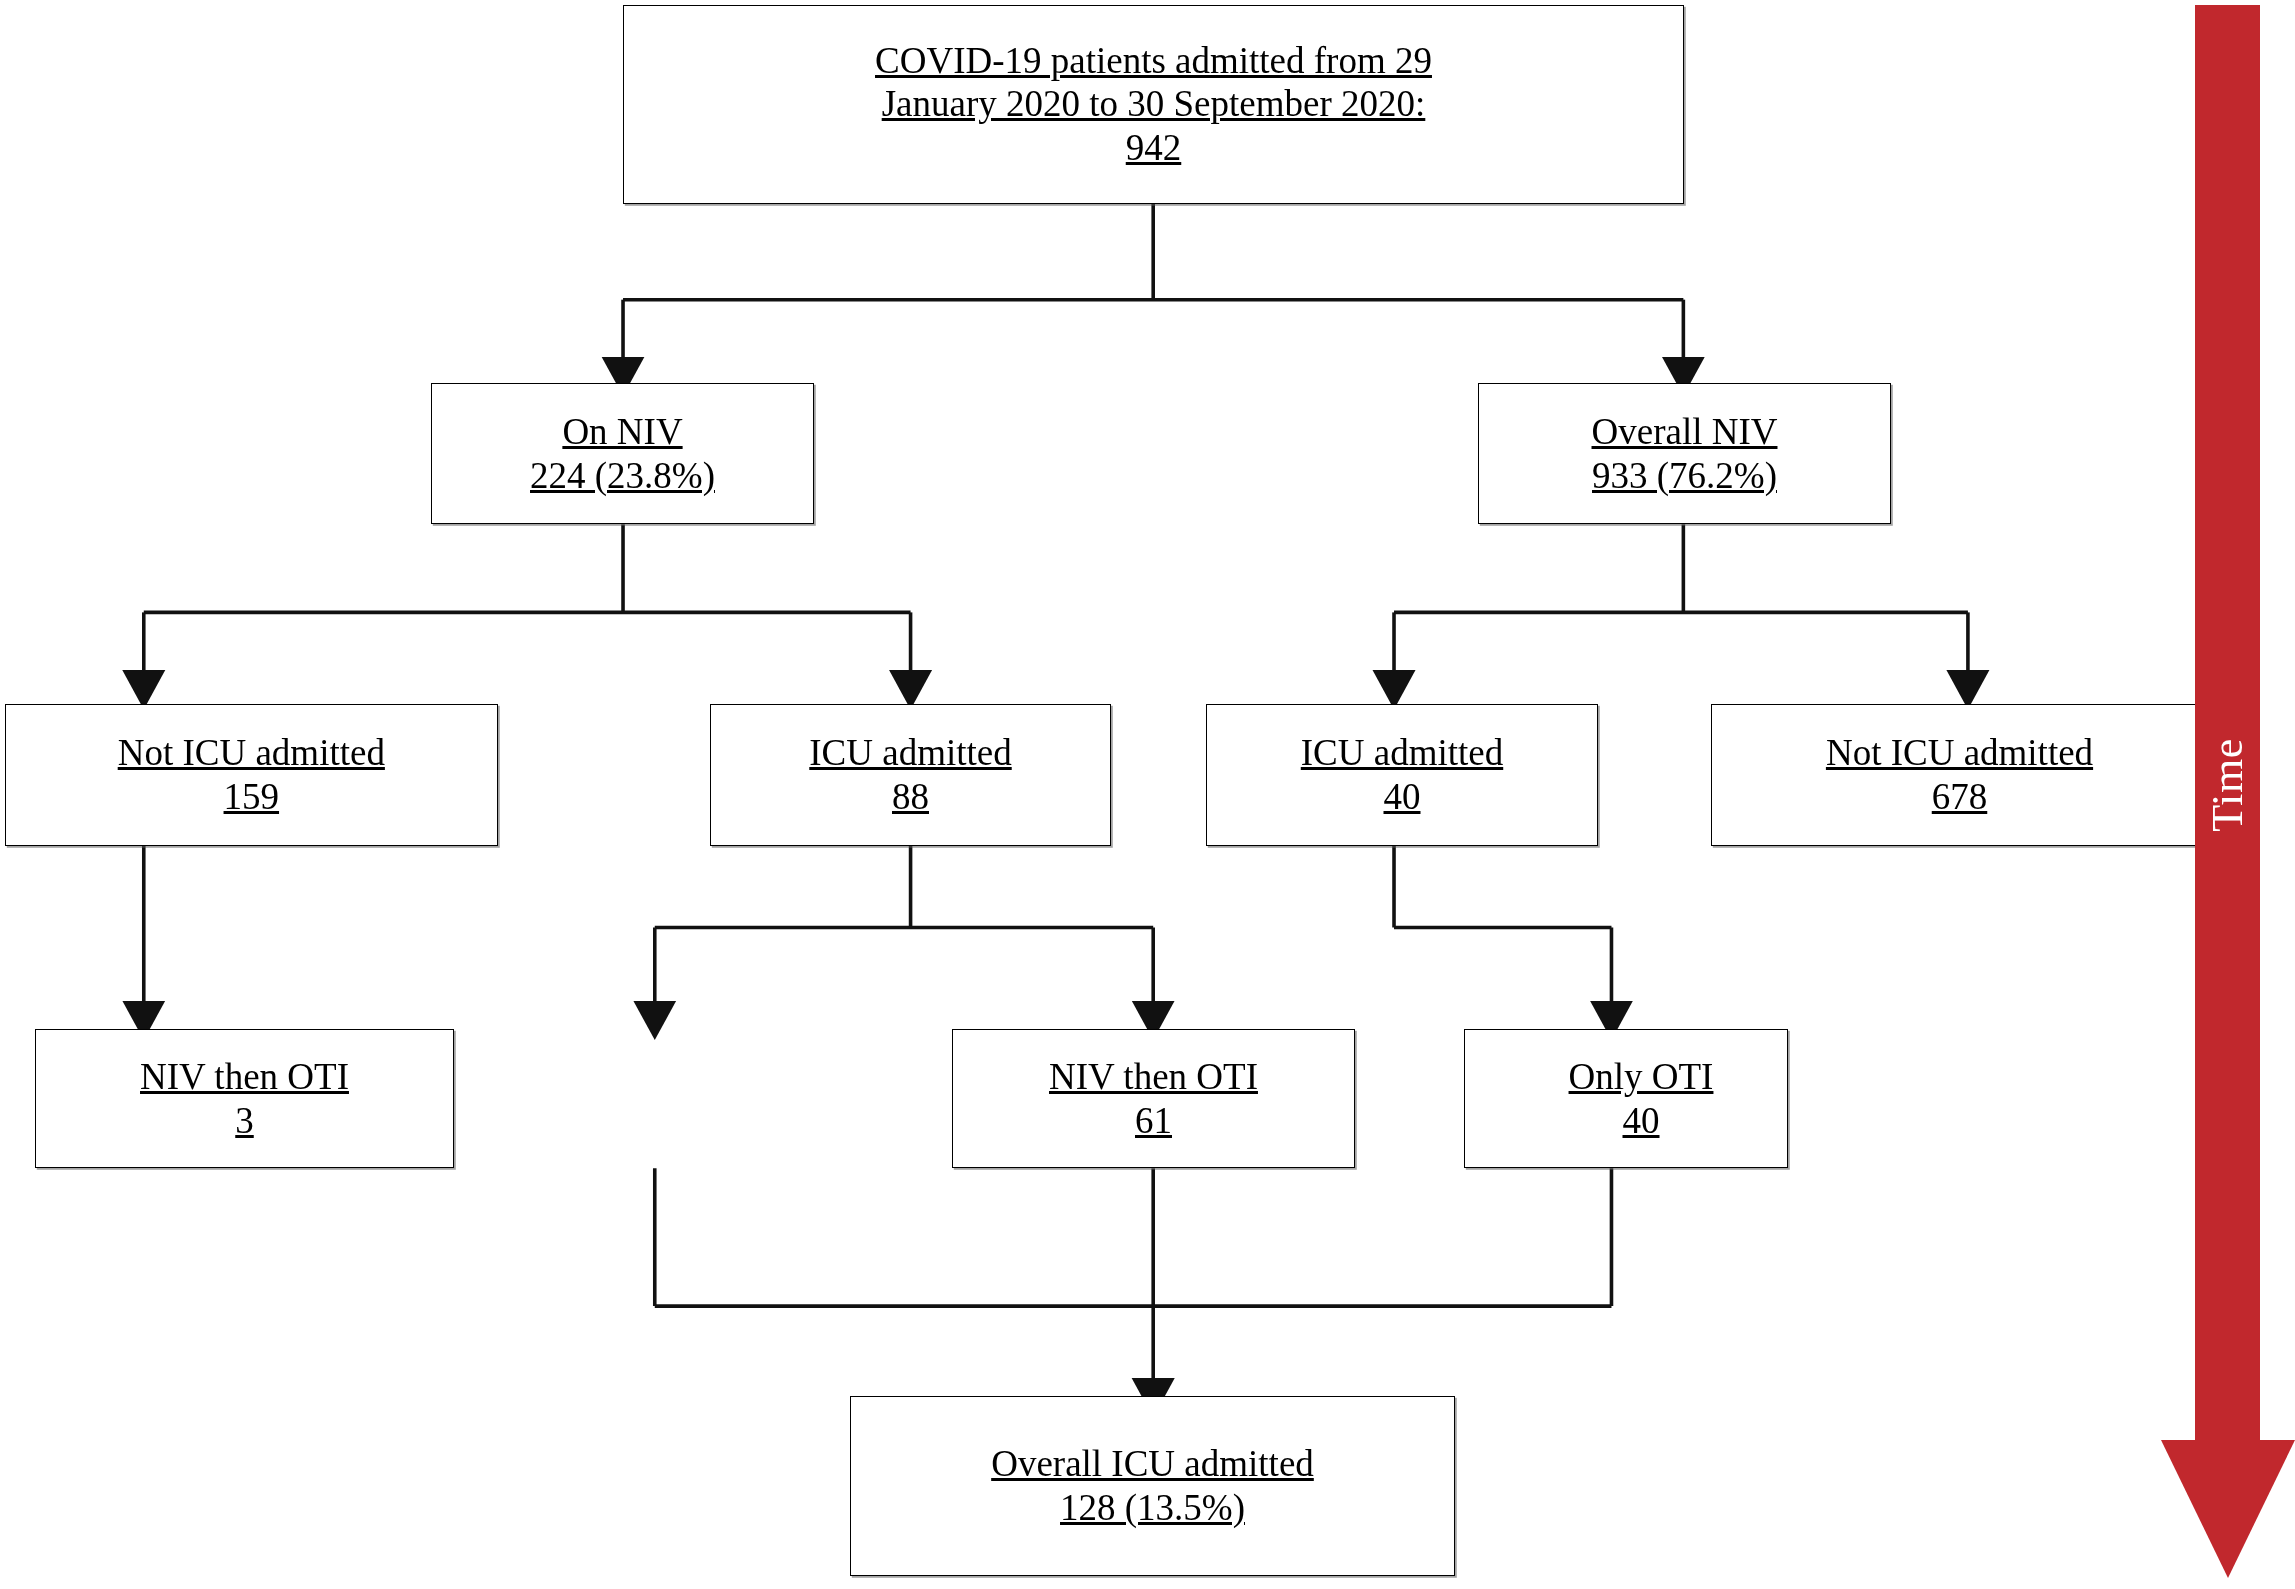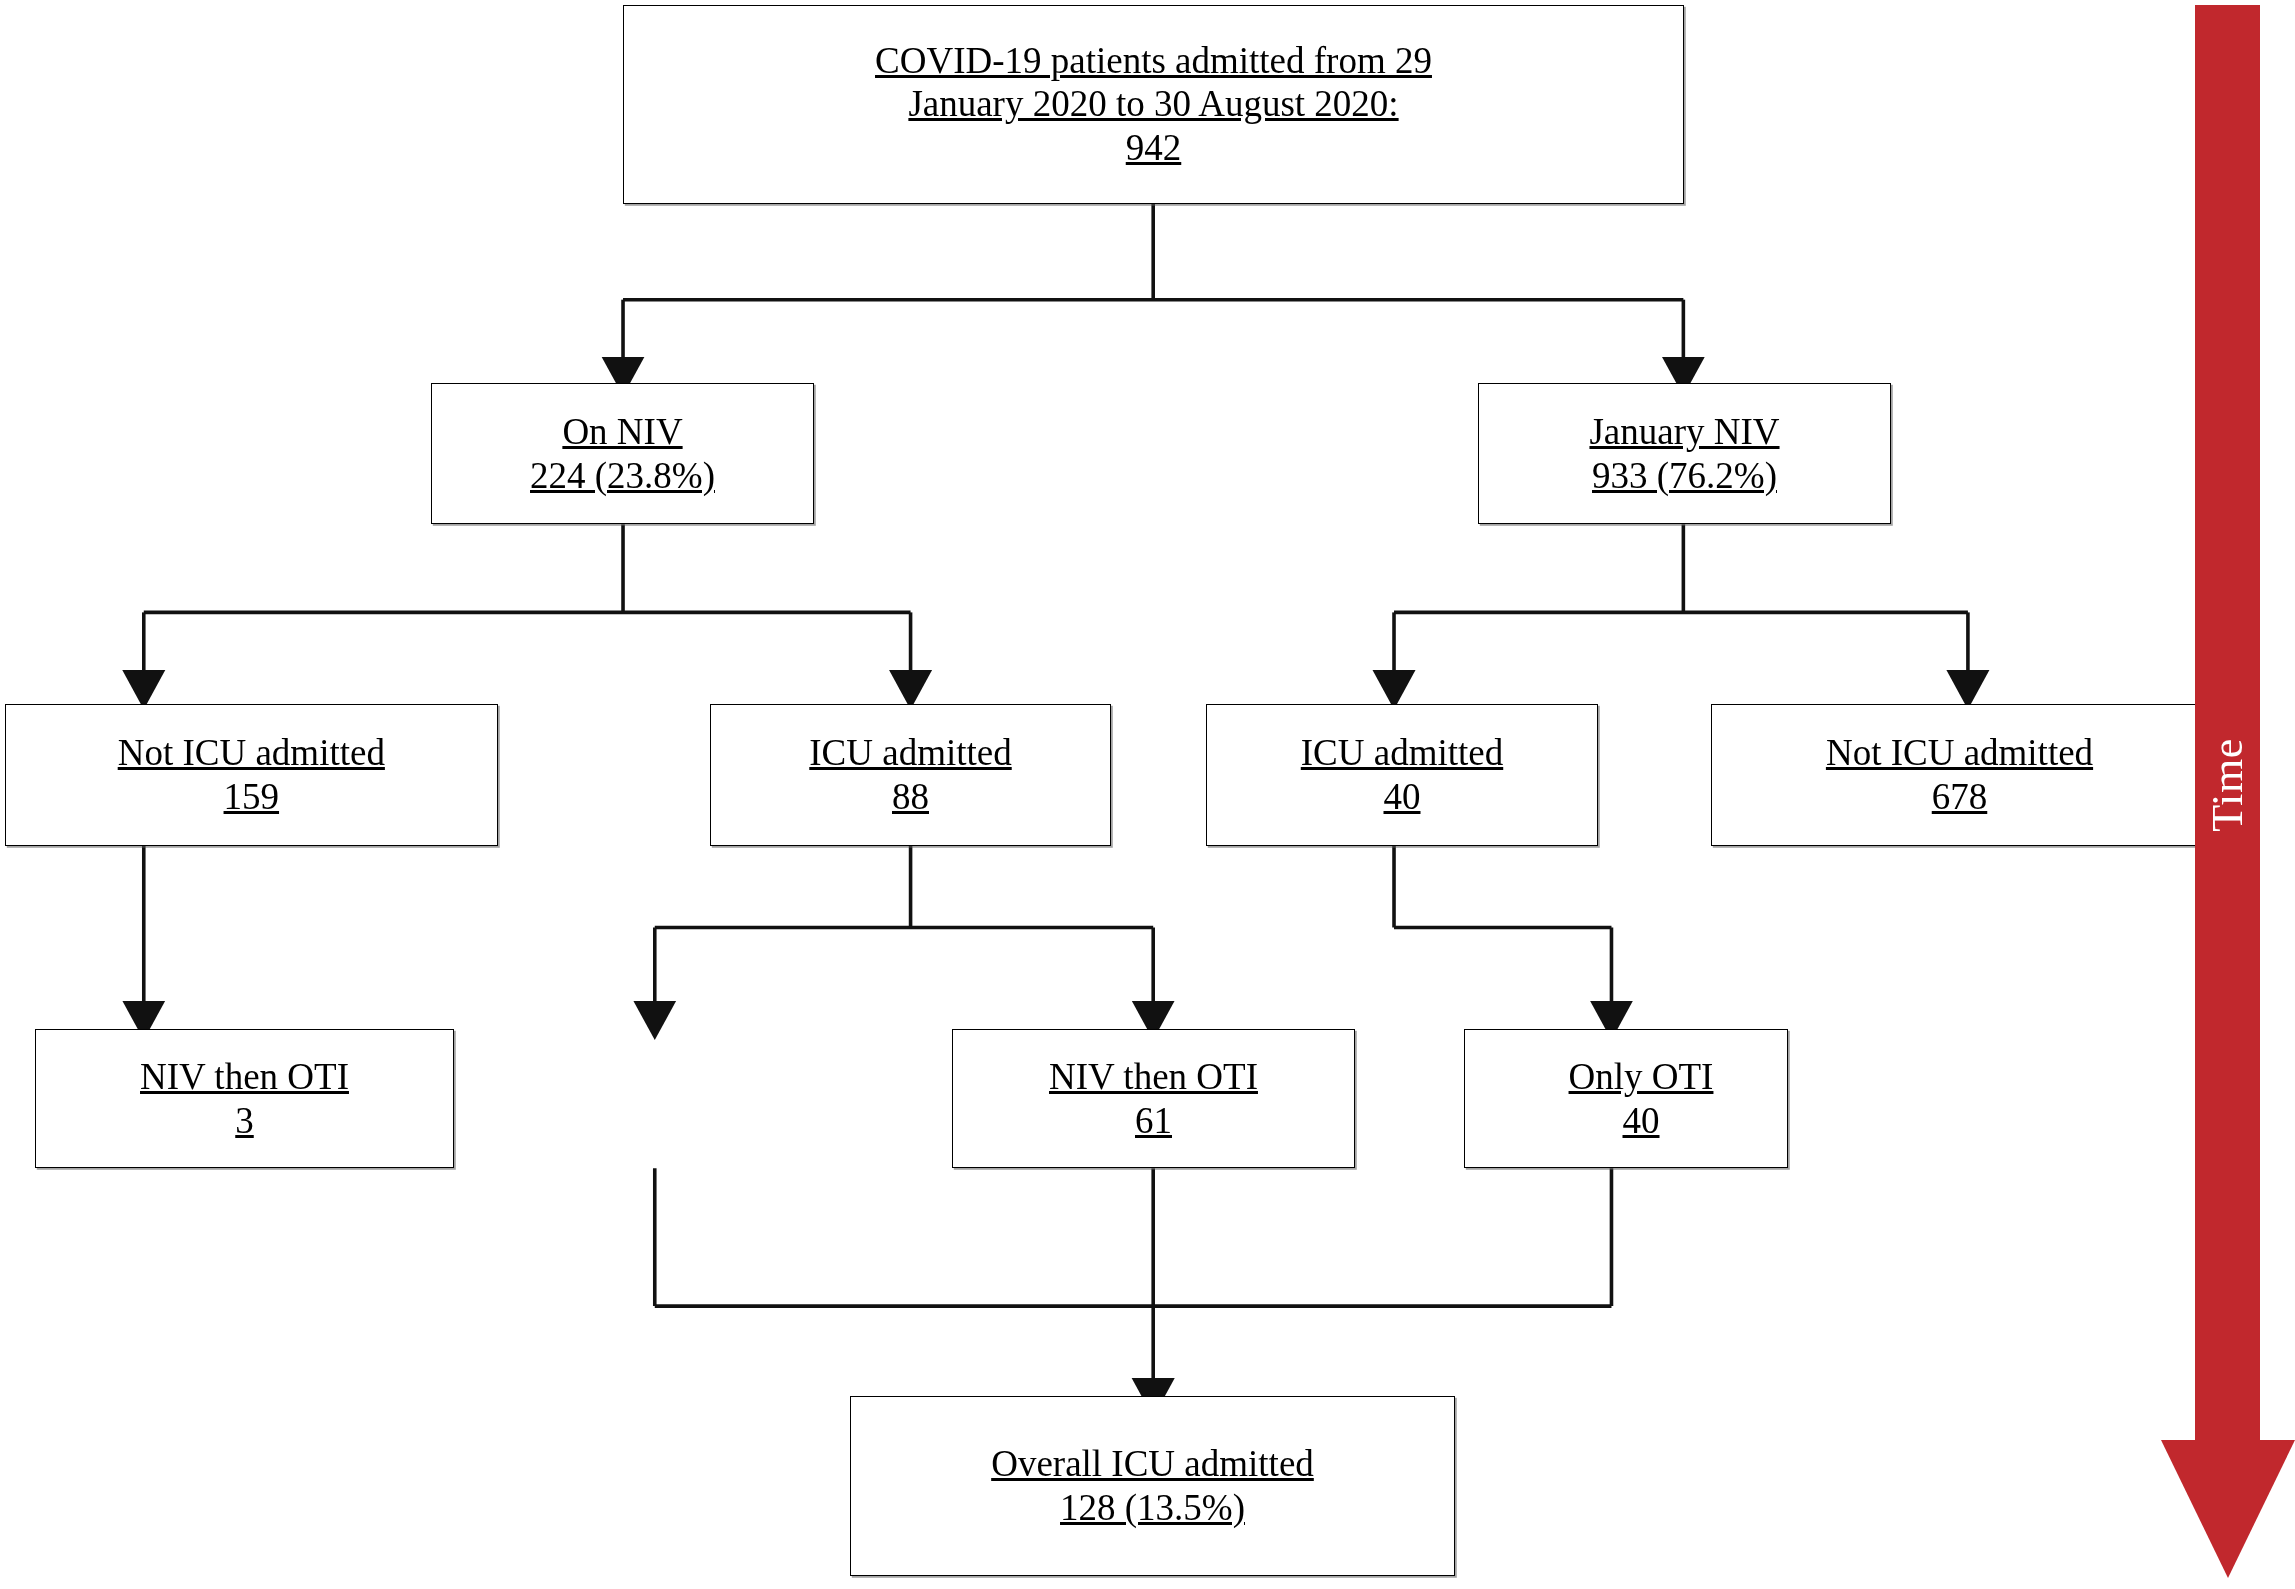--- a/index.html
+++ b/index.html
@@ -118,31 +118,31 @@
       <path d="M1093,1950 L1093,2180"></path>
       <path d="M1925,1950 L1925,2180"></path>
       <path d="M2690,1950 L2690,2180"></path>
       <path d="M1093,2180 L2690,2180"></path>
       <path d="M1925,2180 L1925,2330" marker-end="url(#ah)"></path>
     </g>
   </svg>
 
   <div class="node" style="left:623px; top:4.8px; width:1061px; height:199px;">
     <span class="ln">COVID-19 patients admitted from 29</span>
-    <span class="ln">January 2020 to 30 August 2020:</span>
+    <span class="ln">January 2020 to 30 September 2020:</span>
     <span class="ln">942</span>
   </div>
 
   <div class="node" style="left:431px; top:383px; width:383px; height:141px;">
     <span class="ln">On NIV</span>
     <span class="ln">224 (23.8%)</span>
   </div>
 
   <div class="node" style="left:1478px; top:383px; width:413px; height:141px;">
-    <span class="ln">January NIV</span>
+    <span class="ln">Overall NIV</span>
     <span class="ln">933 (76.2%)</span>
   </div>
 
   <div class="node" style="left:4.8px; top:704px; width:493px; height:142px;">
     <span class="ln">Not ICU admitted</span>
     <span class="ln">159</span>
   </div>
 
   <div class="node" style="left:710px; top:704px; width:401px; height:142px;">
     <span class="ln">ICU admitted</span>

